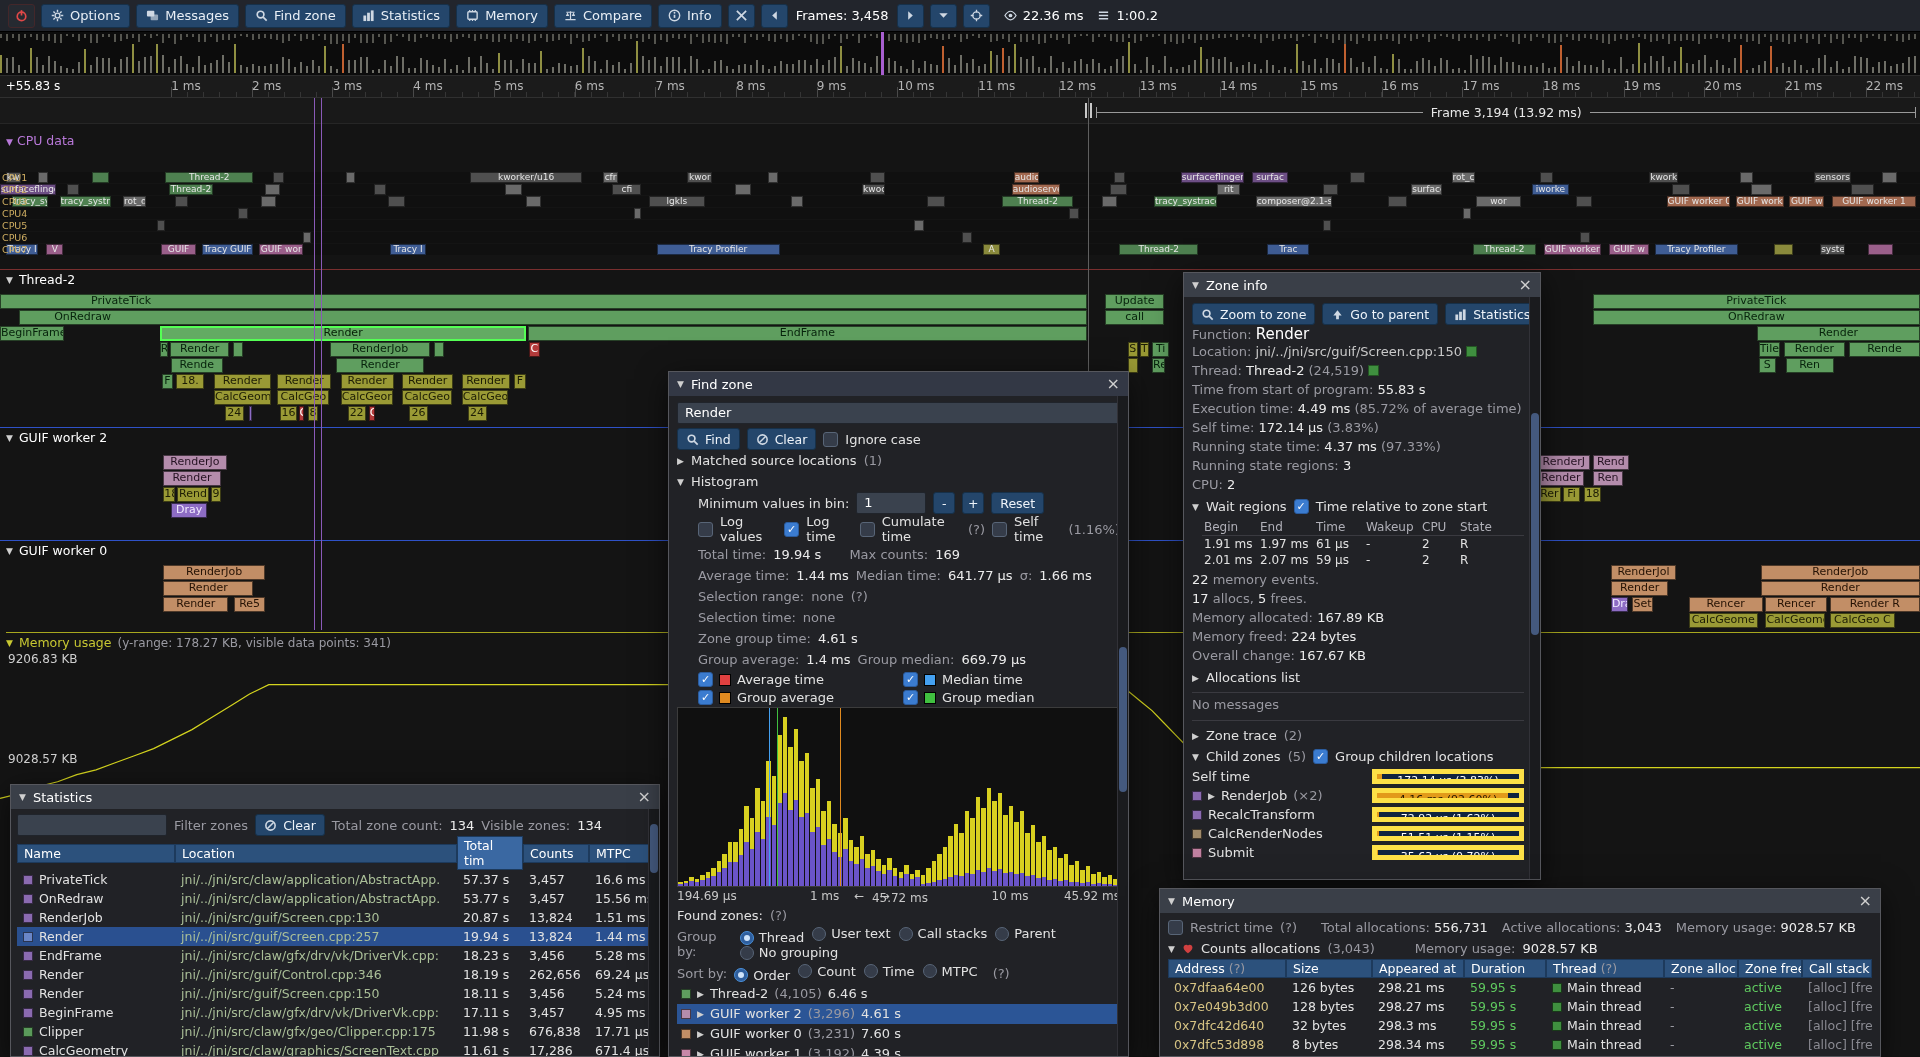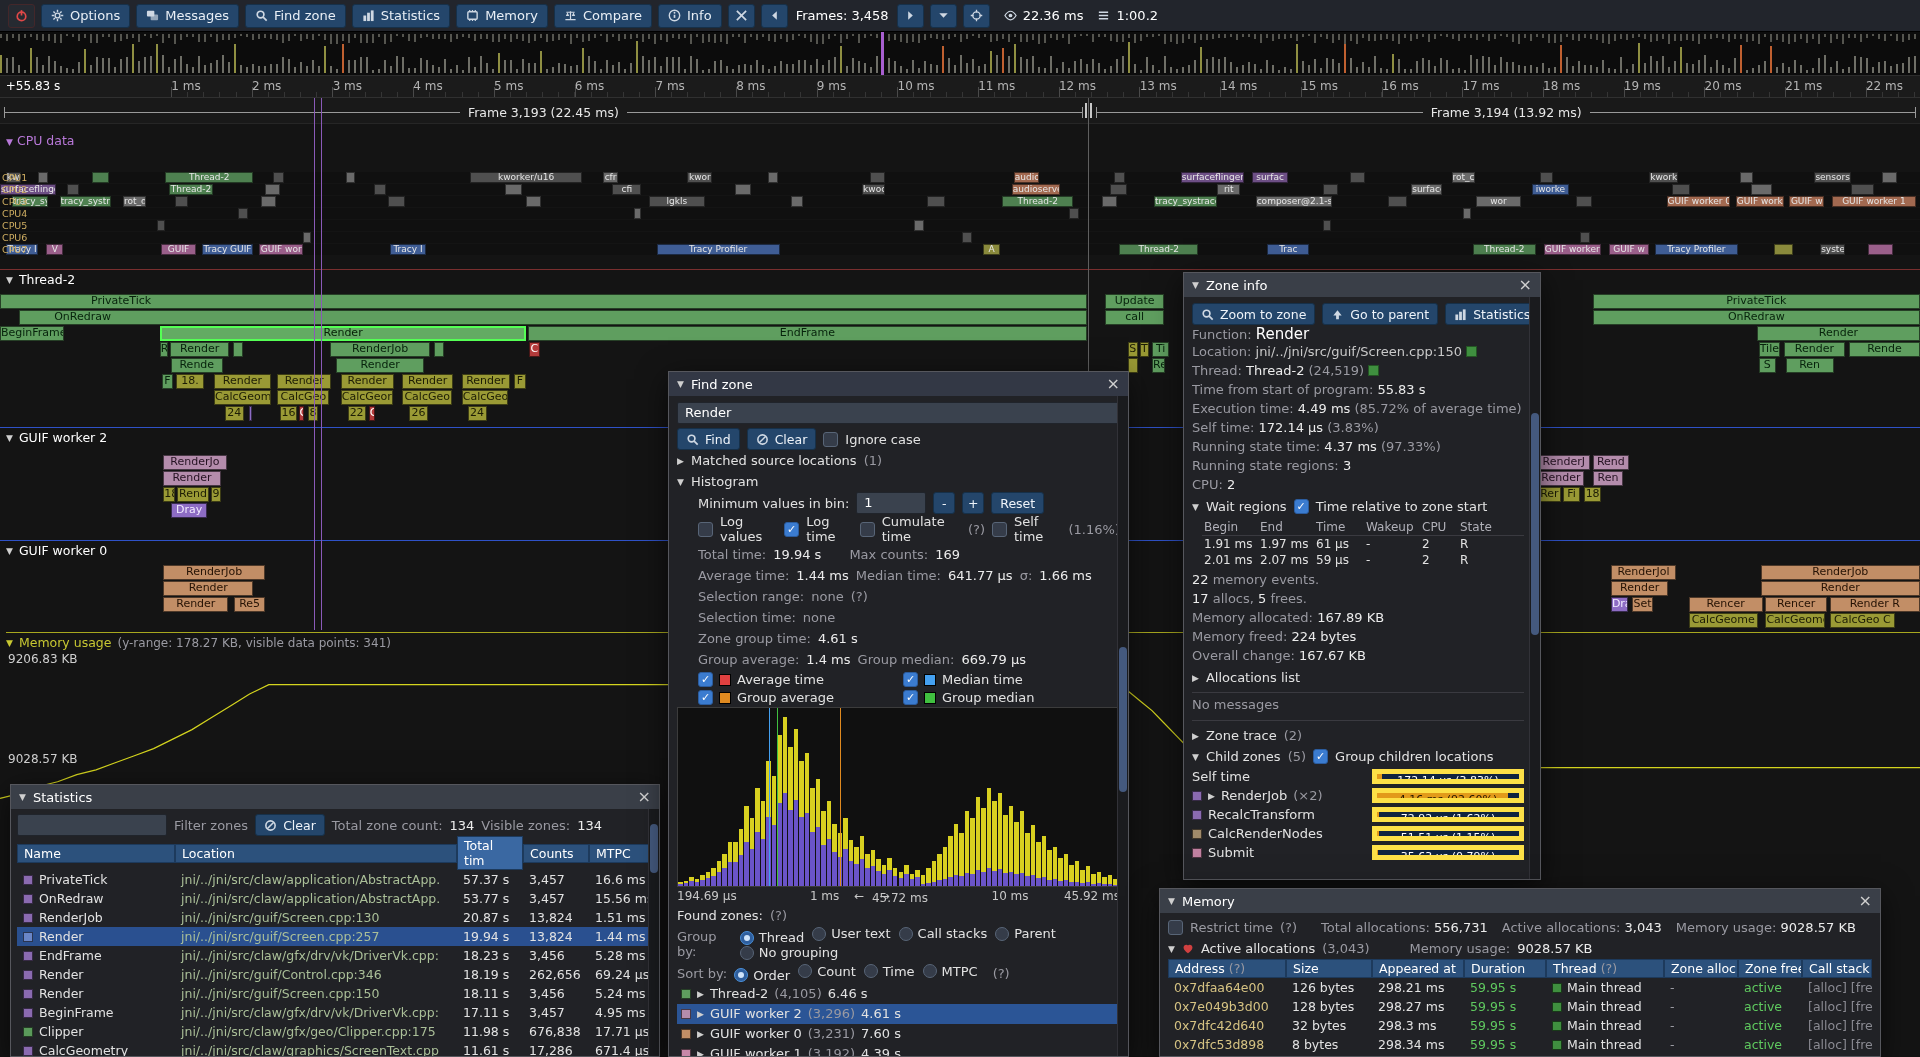--- a/index.html
+++ b/index.html
@@ -924,27 +924,20 @@
     <span class="rtick" style="left: 67.762%;">15 ms</span>
     <span class="rtick" style="left: 71.965%;">16 ms</span>
     <span class="rtick" style="left: 76.168%;">17 ms</span>
     <span class="rtick" style="left: 80.371%;">18 ms</span>
     <span class="rtick" style="left: 84.574%;">19 ms</span>
     <span class="rtick" style="left: 88.777%;">20 ms</span>
     <span class="rtick" style="left: 92.98%;">21 ms</span>
     <span class="rtick" style="left: 97.183%;">22 ms</span>
   </div>
 <div id="framebar">
-    <div class="fspan" style="left: 0.2%; width: 56.2%;">
-      <div class="fend"></div>
-      <div class="fline"></div>
-      <span class="flbl">Frame 3,193 (22.45 ms)</span>
-      <div class="fline"></div>
-      <div class="fend"></div>
-    </div>
     <div class="fspan" style="left: 57.1%; width: 42.7%;">
       <div class="fend"></div>
       <div class="fline"></div>
       <span class="flbl">Frame 3,194 (13.92 ms)</span>
       <div class="fline"></div>
       <div class="fend"></div>
     </div>
     <div class="fdivbar" style="left: 56.53%;"></div>
     <div class="fdivbar" style="left: 56.77%;"></div>
   </div>
@@ -1955,21 +1948,21 @@
           <span><span class="lbl">Memory usage: </span><span class="val">9028.57 KB</span></span>
         </span>
     </div>
     <div class="row">
       <span class="tri">▼</span>
       <span class="ic" id="alloc-heart" style="color:#d04040">
           <svg width="12" height="12" viewBox="0 0 14 14">
             <path d="M7 12S1.8 8.6 1.8 5.2C1.8 3.4 3.2 2 5 2c1 0 1.7.5 2 1 .3-.5 1-1 2-1 1.8 0 3.2 1.4 3.2 3.2C12.2 8.6 7 12 7 12z" fill="currentColor"></path>
           </svg>
         </span>
-      <span>Active allocations</span>
+      <span>Counts allocations</span>
       <span class="dim">(3,043)</span>
       <span style="width:26px"></span>
       <span class="lbl">Memory usage:</span>
       <span class="val">9028.57 KB</span>
     </div>
     <div class="mhead" id="mem-cols">
         <div class="mcol"><span>Address</span><span class="dim"> (?)</span></div>
         <div class="mcol"><span>Size</span></div>
         <div class="mcol"><span>Appeared at</span></div>
         <div class="mcol"><span>Duration</span></div>

